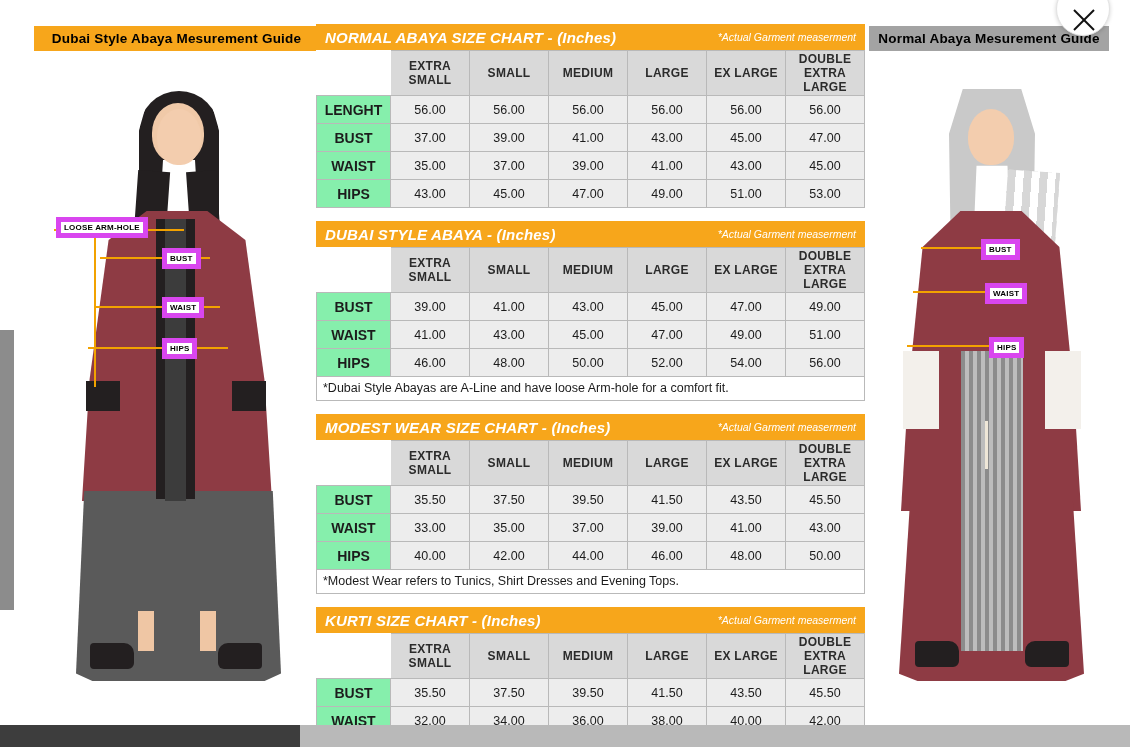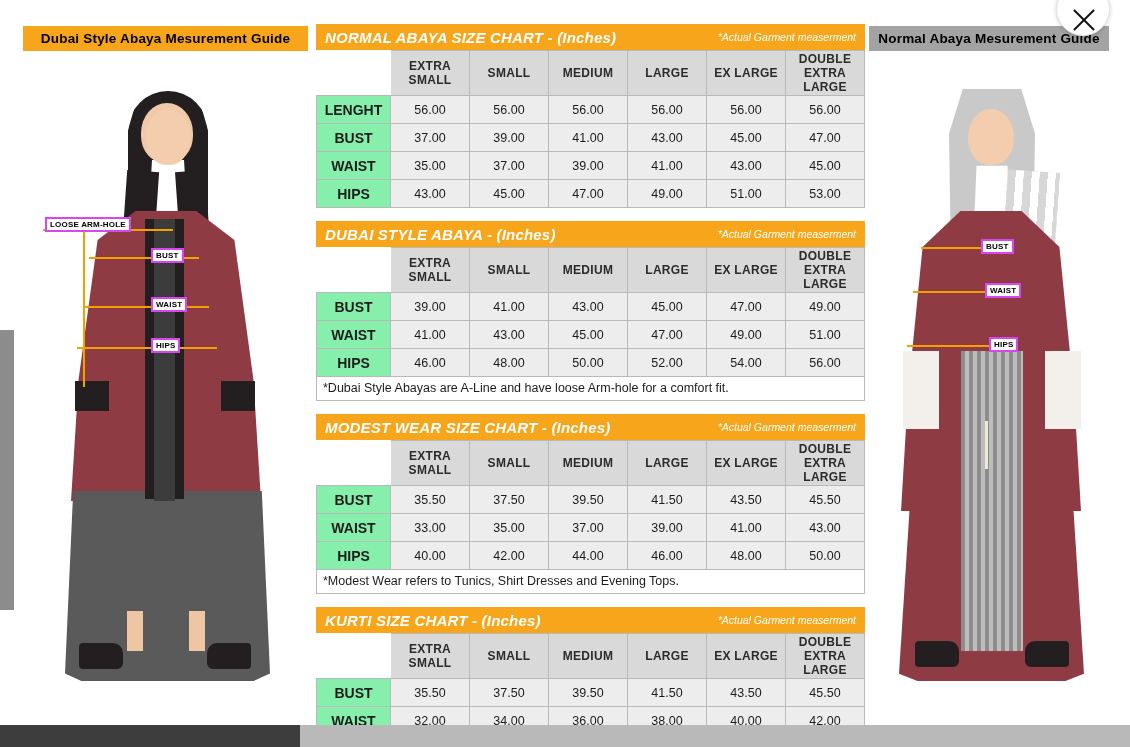--- a/index.html
+++ b/index.html
@@ -46,21 +46,21 @@
     position:absolute; right:6px; top:-18px;
     width:54px; height:54px; border-radius:50%;
     background:#ffffff; border:1px solid #e3e3e3;
     box-shadow:0 1px 4px rgba(0,0,0,0.18);
     cursor:pointer;
   }
   .close-btn svg { position:absolute; left:14px; top:24px; }
 
   
   .left-col {
-    position:absolute; left:9px; top:26px; width:285px;
+    position:absolute; left:20px; top:26px; width:285px;
   }
   .right-col {
     position:absolute; left:855px; top:26px; width:240px;
   }
   .mid-col {
     position:absolute; left:302px; top:24px; width:549px;
   }
 
   .side-title {
     height:25px; background:#f7a61b; color:#000;
@@ -121,21 +121,21 @@
     font-size:12.5px;
     padding:4px 6px 5px 6px;
     color:#1c1c1c;
   }
   .gap { height:13px; }
 
   
   .lbl {
     position:absolute;
     background:#ffffff;
-    border:2px solid #d946ef;
+    border:5px solid #d946ef;
     font-size:8px;
     font-weight:bold;
     padding:1px 3px;
     white-space:nowrap;
     letter-spacing:0.2px;
   }
   .hline {
     position:absolute; height:2px; background:#f2a200;
   }
   .vline { position:absolute; width:1.5px; background:#f2a200; }

